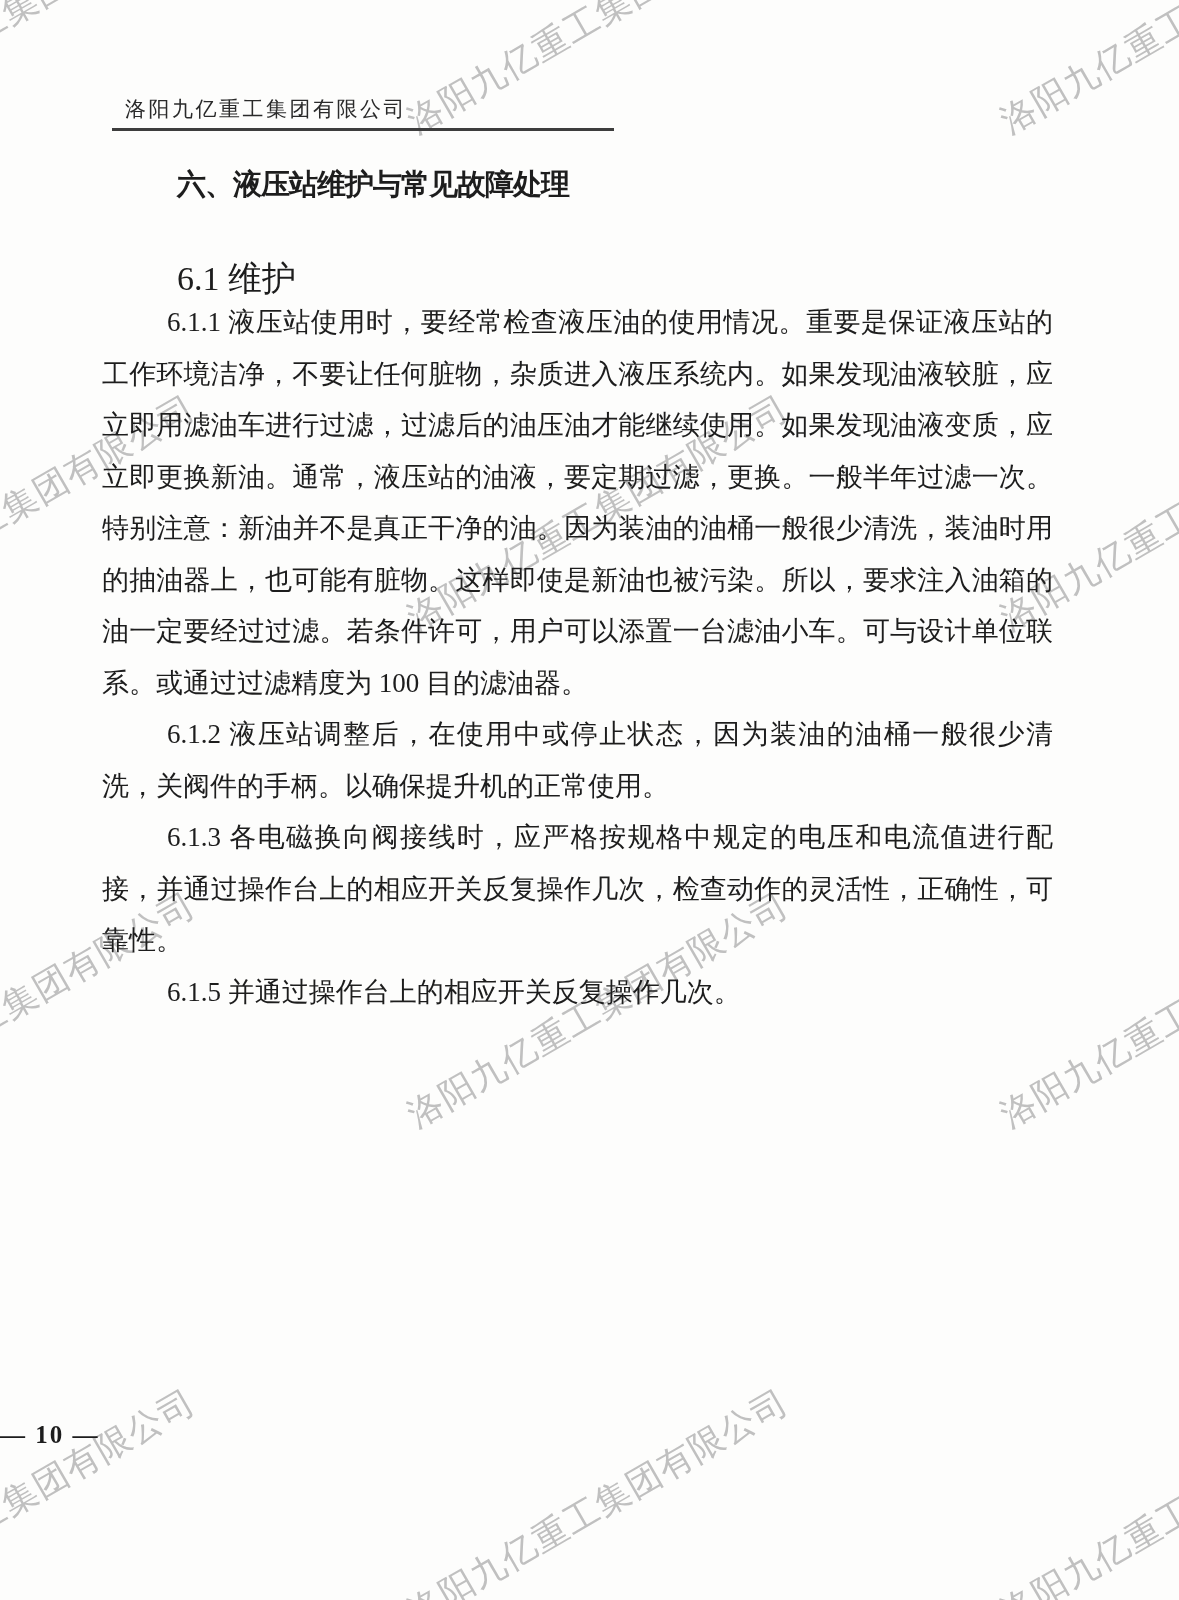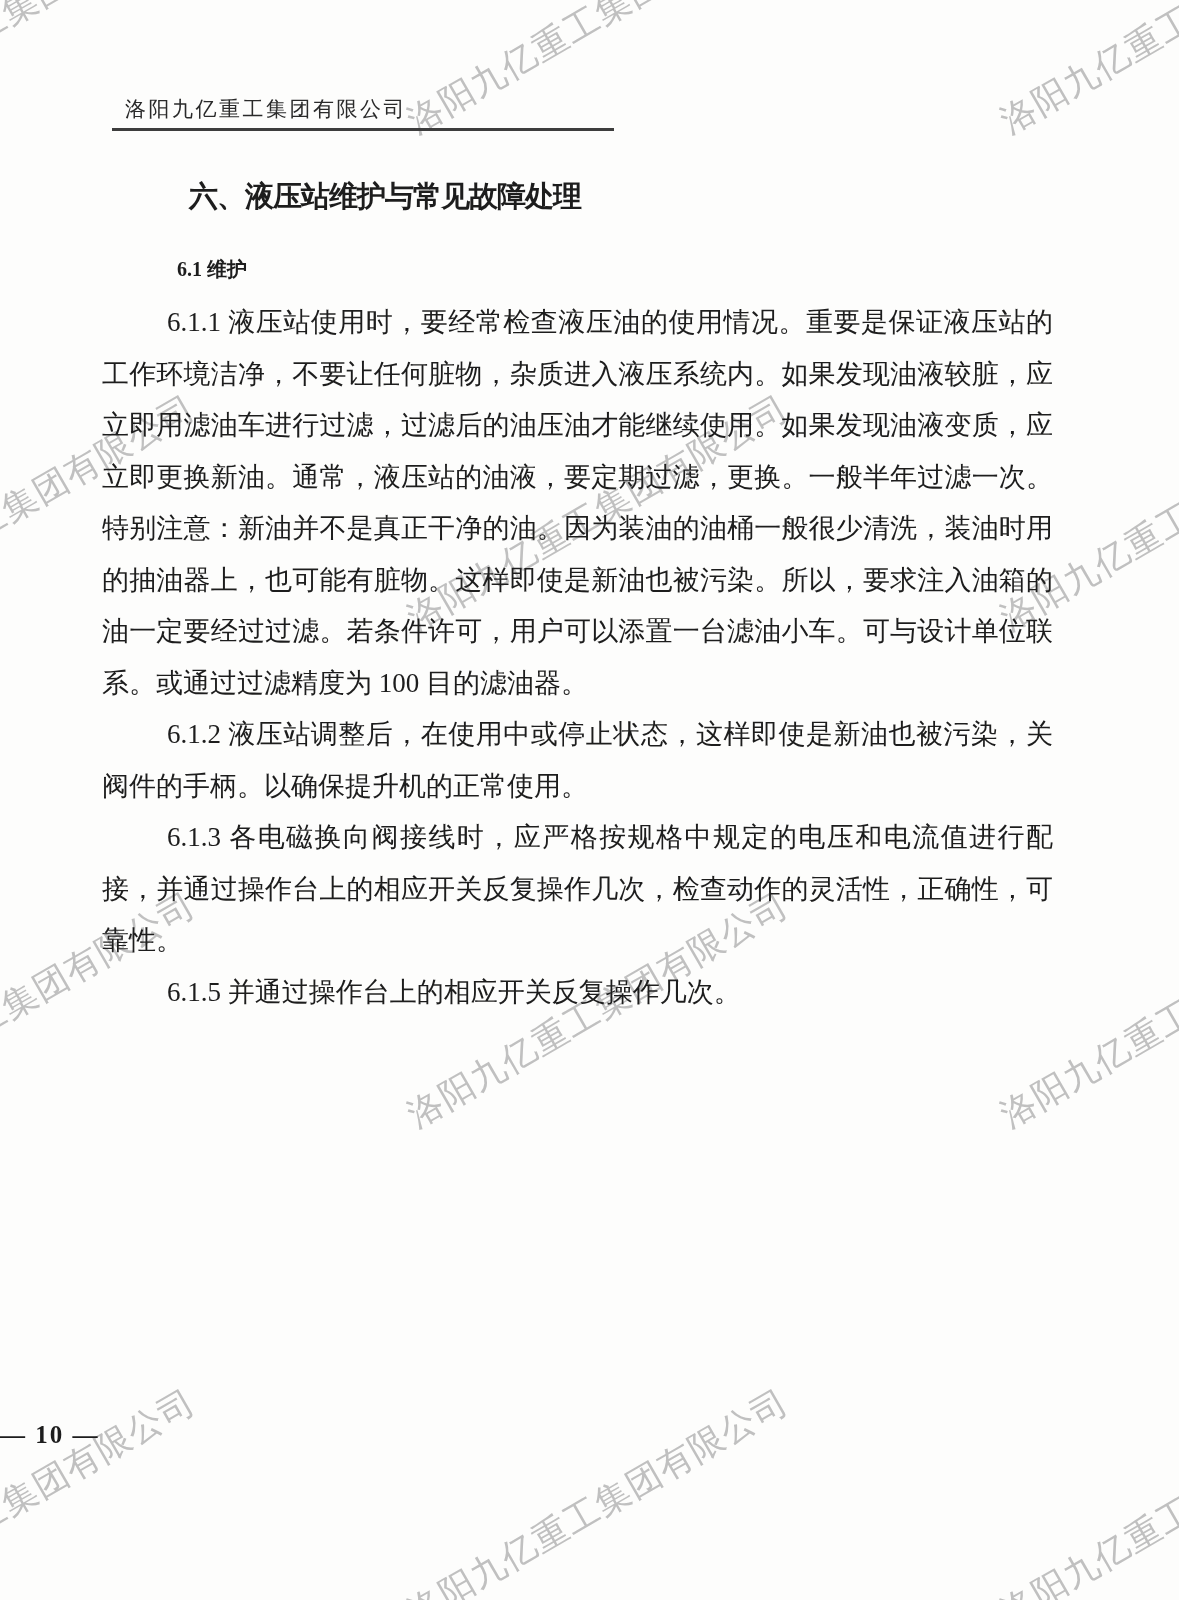--- a/index.html
+++ b/index.html
@@ -36,33 +36,33 @@
   }
   .header-rule {
     position: absolute;
     left: 112px; top: 128px;
     width: 502px; height: 3px;
     background: #3d3d3d;
   }
   .doc-title {
     position: absolute;
     left: 177px; top: 165px;
-    margin: 12px;
+    margin: 0;
     font-family: "Liberation Sans", "DejaVu Sans", sans-serif;
     font-size: 29px;
     font-weight: bold;
     letter-spacing: -1px;
     color: #1d1d1d;
   }
   .section-heading {
     position: absolute;
     left: 177px; top: 256px;
     margin: 0;
-    font-size: 20px;
-    font-weight: bold;
+    font-size: 34px;
+    font-weight: normal;
     color: #1d1d1d;
   }
   .body-text {
     position: absolute;
     left: 102px; top: 297px;
     width: 951px;
     font-size: 27px;
     line-height: 51.5px;
     text-align: justify;
     color: #1d1d1d;
@@ -112,21 +112,21 @@
     <div class="header-company">洛阳九亿重工集团有限公司</div>
 
     <div class="header-rule"></div>
 
     <h1 class="doc-title" style="color: rgb(29, 29, 29);">六、液压站维护与常见故障处理</h1>
 
     <h2 class="section-heading" style="color: rgb(29, 29, 29);">6.1 维护</h2>
 
     <div class="body-text" style="color: rgb(29, 29, 29);">
       <p>6.1.1 液压站使用时，要经常检查液压油的使用情况。重要是保证液压站的工作环境洁净，不要让任何脏物，杂质进入液压系统内。如果发现油液较脏，应立即用滤油车进行过滤，过滤后的油压油才能继续使用。如果发现油液变质，应立即更换新油。通常，液压站的油液，要定期过滤，更换。一般半年过滤一次。特别注意：新油并不是真正干净的油。因为装油的油桶一般很少清洗，装油时用的抽油器上，也可能有脏物。这样即使是新油也被污染。所以，要求注入油箱的油一定要经过过滤。若条件许可，用户可以添置一台滤油小车。可与设计单位联系。或通过过滤精度为 100 目的滤油器。</p>
-      <p>6.1.2 液压站调整后，在使用中或停止状态，这样即使是新油也被污染，关阀件的手柄。以确保提升机的正常使用。</p>
+      <p>6.1.2 液压站调整后，在使用中或停止状态，因为装油的油桶一般很少清洗，关阀件的手柄。以确保提升机的正常使用。</p>
       <p>6.1.3 各电磁换向阀接线时，应严格按规格中规定的电压和电流值进行配接，并通过操作台上的相应开关反复操作几次，检查动作的灵活性，正确性，可靠性。</p>
       <p>6.1.5 并通过操作台上的相应开关反复操作几次。</p>
     </div>
 
     <div class="footer" style="color: rgb(29, 29, 29);">— 10 —</div>
 
   </div>
 </div>
 
 </body></html>

